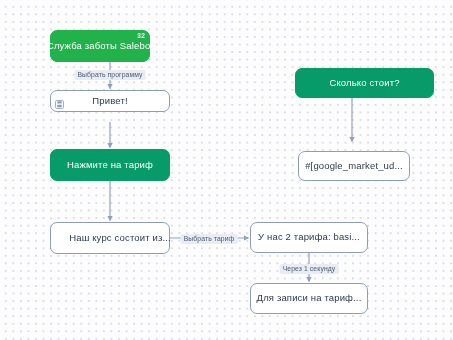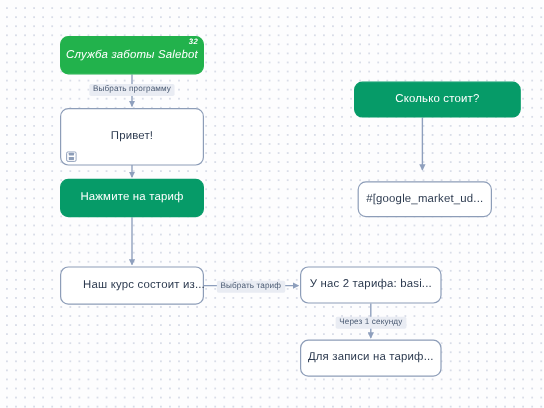--- a/index.html
+++ b/index.html
@@ -102,26 +102,26 @@
     <g stroke="#8e9fbd" stroke-width="1.15" fill="none">
       <line x1="110" y1="62" x2="110" y2="88.5" marker-end="url(#arrow)"></line>
       <line x1="110" y1="122" x2="110" y2="147.5" marker-end="url(#arrow)"></line>
       <line x1="110" y1="181" x2="110" y2="220.5" marker-end="url(#arrow)"></line>
       <line x1="170" y1="238" x2="248.5" y2="238" marker-end="url(#arrow)"></line>
       <line x1="309" y1="253" x2="309" y2="281.5" marker-end="url(#arrow)"></line>
       <line x1="352" y1="98" x2="352" y2="141.5" marker-end="url(#arrow)"></line>
     </g>
   </svg>
 
-  <div class="node node-green-bright" style="left:50px; top:30px; width:120px; height:32px;font-style:italic;">
+  <div class="node node-green-bright" style="left:50px; top:30px; width:100px; height:32px;">
     <span class="node-badge">32</span>
     <span>Служба заботы Salebot</span>
   </div>
 
-  <div class="node node-white" style="left:50px; top:90px; width:120px; height:48px;">
+  <div class="node node-white" style="left:50px; top:90px; width:120px; height:22px;">
     <span class="node-corner-icon">
       <svg viewBox="0 0 12 12" width="9" height="9">
         <rect x="0.7" y="0.7" width="10.6" height="10.6" rx="1.6" fill="#ffffff" stroke="#8d9db8" stroke-width="1.1"></rect>
         <rect x="3.1" y="1.8" width="5.8" height="3" rx="0.5" fill="#8d9db8"></rect>
         <rect x="3.1" y="6.4" width="5.8" height="3.4" rx="0.5" fill="#8d9db8"></rect>
       </svg>
     </span>
     <span>Привет!</span>
   </div>
 

